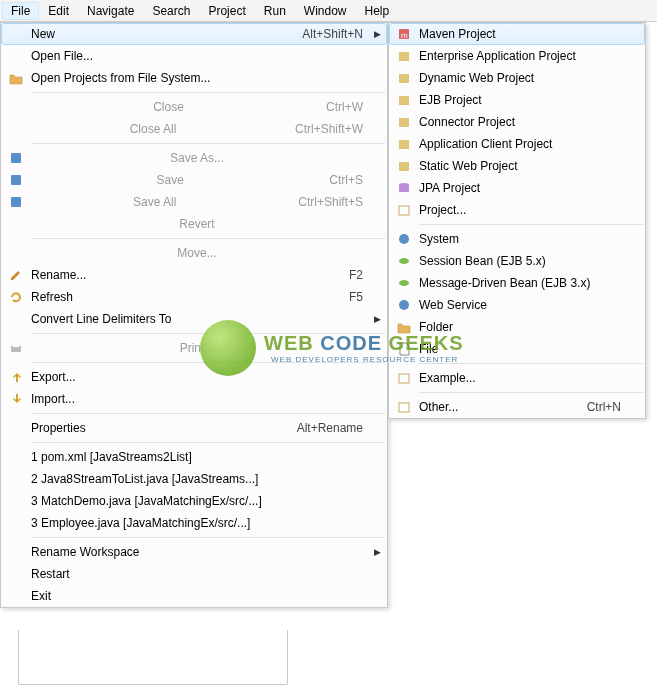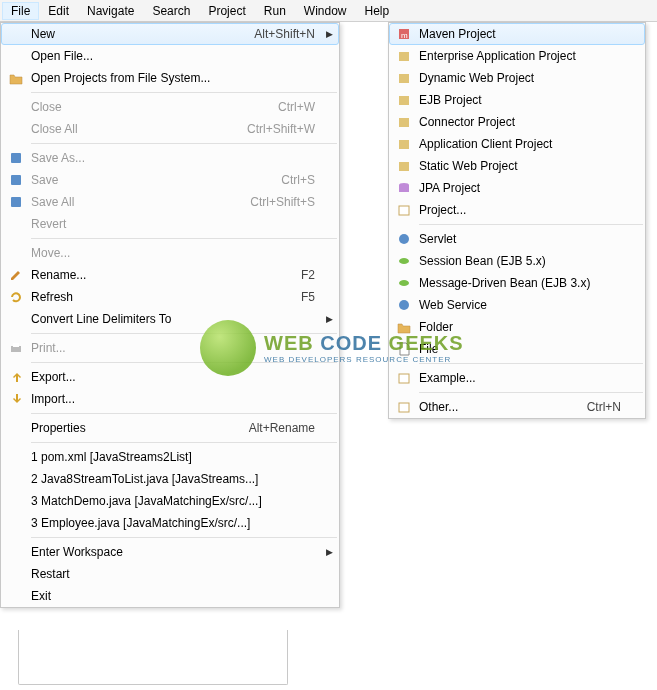--- a/index.html
+++ b/index.html
@@ -31,21 +31,21 @@
     }
     .dropdown {
       position: absolute;
       background: #fcfcfc;
       border: 1px solid #c8c8c8;
       box-shadow: 2px 2px 4px rgba(0,0,0,0.15);
     }
     .file-menu {
       top: 22px;
       left: 0;
-      width: 340px;
+      width: 388px;
     }
     .new-submenu {
       top: 22px;
       left: 388px;
       width: 258px;
     }
     .menu-row {
       display: flex;
       align-items: center;
       height: 22px;
@@ -83,20 +83,21 @@
     .menu-row .arrow {
       width: 12px;
       text-align: right;
       font-size: 9px;
       color: #333;
       margin-left: 6px;
     }
     .menu-row.disabled .label,
     .menu-row.disabled .shortcut {
       color: #9a9a9a;
+      text-align: center;
     }
     .sep {
       height: 1px;
       background: #e0e0e0;
       margin: 3px 2px 3px 30px;
     }
     .editor-placeholder {
       position: absolute;
       left: 18px;
       top: 630px;
@@ -131,20 +132,21 @@
       font-size: 20px;
       font-weight: 600;
       letter-spacing: 1px;
       color: #6fa023;
     }
     .watermark .title .blue { color: #2f6f9e; }
     .watermark .sub {
       font-size: 8px;
       letter-spacing: 1px;
       color: #2f6f9e;
+      margin-left: 7px;
     }
     
     .ic { width: 14px; height: 14px; }
     .ic-folder { fill: #e6b55a; stroke: #b8893c; stroke-width: 0.5; }
     .ic-file  { fill: #fff; stroke: #888; stroke-width: 1; }
     .ic-blue  { fill: #5a8ec9; }
     .ic-db    { fill: #c08bd8; }
     .ic-green { fill: #7abf4a; }
   </style>
 </head>
@@ -315,21 +317,21 @@
       <span class="arrow"></span>
     </div>
     <div class="menu-row">
       <span class="icon-slot"></span>
       <span class="label">3 Employee.java  [JavaMatchingEx/src/...]</span>
       <span class="arrow"></span>
     </div>
     <div class="sep"></div>
     <div class="menu-row">
       <span class="icon-slot"></span>
-      <span class="label">Enter Workspace</span>
+      <span class="label">Rename Workspace</span>
       <span class="arrow">▶</span>
     </div>
     <div class="menu-row">
       <span class="icon-slot"></span>
       <span class="label">Restart</span>
       <span class="arrow"></span>
     </div>
     <div class="menu-row">
       <span class="icon-slot"></span>
       <span class="label">Exit</span>
@@ -421,21 +423,21 @@
       <span class="label">Project...</span>
       <span class="arrow"></span>
     </div>
     <div class="sep"></div>
     <div class="menu-row">
       <span class="icon-slot">
         <svg class="ic" viewBox="0 0 14 14">
           <circle fill="#5a8ec9" cx="7" cy="7" r="5"></circle>
         </svg>
       </span>
-      <span class="label">Servlet</span>
+      <span class="label">System</span>
       <span class="arrow"></span>
     </div>
     <div class="menu-row">
       <span class="icon-slot">
         <svg class="ic" viewBox="0 0 14 14">
           <ellipse class="ic-green" cx="7" cy="7" rx="5" ry="3"></ellipse>
         </svg>
       </span>
       <span class="label">Session Bean (EJB 5.x)</span>
       <span class="arrow"></span>

